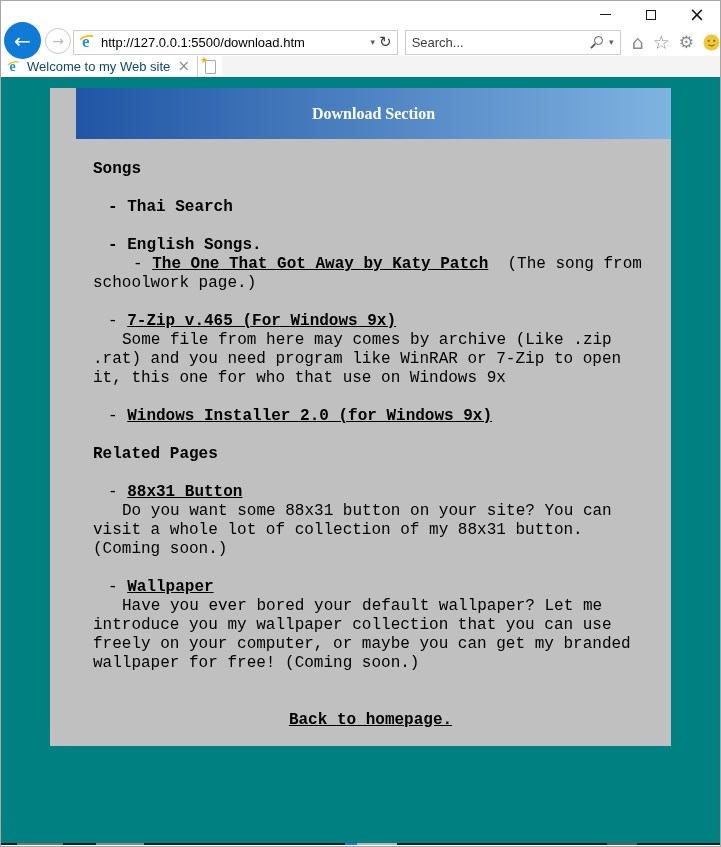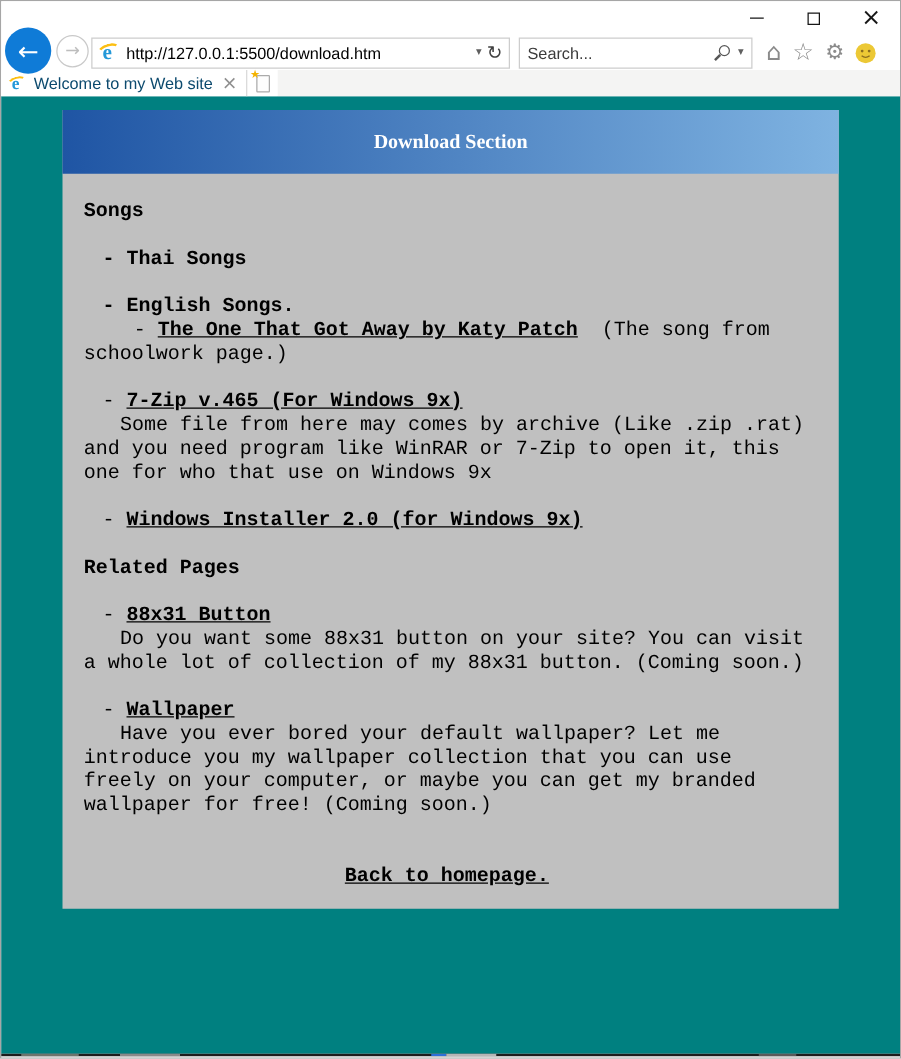--- a/index.html
+++ b/index.html
@@ -34,21 +34,21 @@
   }
   .fwd-btn span { color:#bdbdbd; font-size:14px; line-height:1; font-family:"DejaVu Sans",sans-serif; }
   .addressbar {
     width:335px; height:25px; border:1px solid #cdcdcd; background:#fff;
     display:flex; align-items:center; padding:0 5px; gap:4px;
   }
   .url { flex:1; font-size:13px; color:#000000; white-space:nowrap; overflow:hidden; }
   .caret { color:#5f5f5f; font-size:9px; font-family:"DejaVu Sans",sans-serif; }
   .refresh { font-size:15px; color:#3f3f3f; font-family:"DejaVu Sans",sans-serif; line-height:1; }
   .searchbox {
-    width:187px; height:25px; border:1px solid #cdcdcd; background:#fff; margin-left:7px;
+    width:216px; height:25px; border:1px solid #cdcdcd; background:#fff; margin-left:7px;
     display:flex; align-items:center; padding:0 6px; gap:6px;
   }
   .search-input { flex:1; min-width:0; border:none; outline:none; font-size:13px; color:#1c1c1c; background:transparent; padding:0; font-family:"Liberation Sans","DejaVu Sans",sans-serif; }
   .search-input::placeholder { color:#3b3b3b; opacity:1; }
   .magnifier { position:relative; width:13px; height:13px; flex:0 0 auto; }
   .magnifier::before { content:""; position:absolute; left:4px; top:0; width:7px; height:7px; border:1.6px solid #565656; border-radius:50%; }
   .magnifier::after { content:""; position:absolute; left:0; top:9px; width:6px; height:1.8px; background:#565656; transform:rotate(-45deg); }
   .toolbar-icons { margin-left:11px; display:flex; align-items:center; gap:9px; }
   .tb { font-size:19px; color:#8b8b8b; line-height:1; font-family:"DejaVu Sans",sans-serif; }
   .tb.gear { font-size:17px; }
@@ -62,21 +62,21 @@
   .tab { width:197px; display:flex; align-items:center; padding:0 3px 0 6px; border-right:1px solid #cfcfcf; background:#fff; }
   .tab .ie-logo { transform:scale(0.82); transform-origin:left center; }
   .tab-title { flex:1; font-size:13px; color:#0c4a6e; margin-left:2px; white-space:nowrap; overflow:hidden; }
   .tab-close { color:#8f8f8f; font-size:15px; line-height:1; padding:0 4px; font-family:"DejaVu Sans",sans-serif; }
   .newtab { width:24px; position:relative; display:flex; align-items:center; justify-content:center; background:#fff; }
   .newtab-page { width:11px; height:14px; background:#fdfdfd; border:1px solid #ababab; border-radius:1px; display:block; }
   .newtab-star { position:absolute; left:2px; top:0; color:#f4b300; font-size:9px; line-height:1; font-family:"DejaVu Sans",sans-serif; }
   .tabbar-rest { flex:1; background:#f4f4f3; }
   
   .viewport { height:766px; background:var(--page-bg,#008080); padding-top:11px; }
-  .page-box { width:621px; margin:0 auto; background:var(--box-bg,#c0c0c0); }
+  .page-box { width:621px; margin:0 auto; background:var(--box-bg,#c0c0c0);padding-left:26px; }
   .page-header {
     height:51px; display:flex; align-items:center; justify-content:center;
     background:linear-gradient(to right, var(--hdr-l,#1f55a4), var(--hdr-r,#7fb3e1));
     color:#fff; font-family:"Liberation Serif","DejaVu Serif",serif; font-weight:bold; font-size:16px;
   }
   .content {
     font-family:Liberation Mono, monospace; font-size:16px; line-height:19px; color:#000;
     padding:21px 23px 16px 17px;
   }
   .content p { margin:19px 0 0 0; }
@@ -165,21 +165,21 @@
     <div class="tabbar-rest"></div>
   </div>
 
   <div class="viewport">
     <div class="page-box">
       <div class="page-header">
         <span>Download Section</span>
       </div>
       <div class="content">
           <p class="block-heading"><b>Songs</b></p>
-          <p class="block-item"><b>- Thai Songs</b></p>
+          <p class="block-item"><b>- Thai Search</b></p>
           <p class="block-item"><b>- English Songs.</b></p>
           <p class="block-sub"><span>- </span><a class="dl-link" href="#">The One That Got Away by Katy Patch</a><span>&nbsp; (The song from schoolwork page.)</span></p>
           <p class="block-item"><span>- </span><a class="dl-link" href="#">7-Zip v.465 (For Windows 9x)</a></p>
           <p class="block-desc"><span>Some file from here may comes by archive (Like .zip .rat) and you need program like WinRAR or 7-Zip to open it, this one for who that use on Windows 9x</span></p>
           <p class="block-item"><span>- </span><a class="dl-link" href="#">Windows Installer 2.0 (for Windows 9x)</a></p>
           <p class="block-heading"><b>Related Pages</b></p>
           <p class="block-item"><span>- </span><a class="dl-link" href="#">88x31 Button</a></p>
           <p class="block-desc"><span>Do you want some 88x31 button on your site? You can visit a whole lot of collection of my 88x31 button. (Coming soon.)</span></p>
           <p class="block-item"><span>- </span><a class="dl-link" href="#">Wallpaper</a></p>
           <p class="block-desc"><span>Have you ever bored your default wallpaper? Let me introduce you my wallpaper collection that you can use freely on your computer, or maybe you can get my branded wallpaper for free! (Coming soon.)</span></p>

